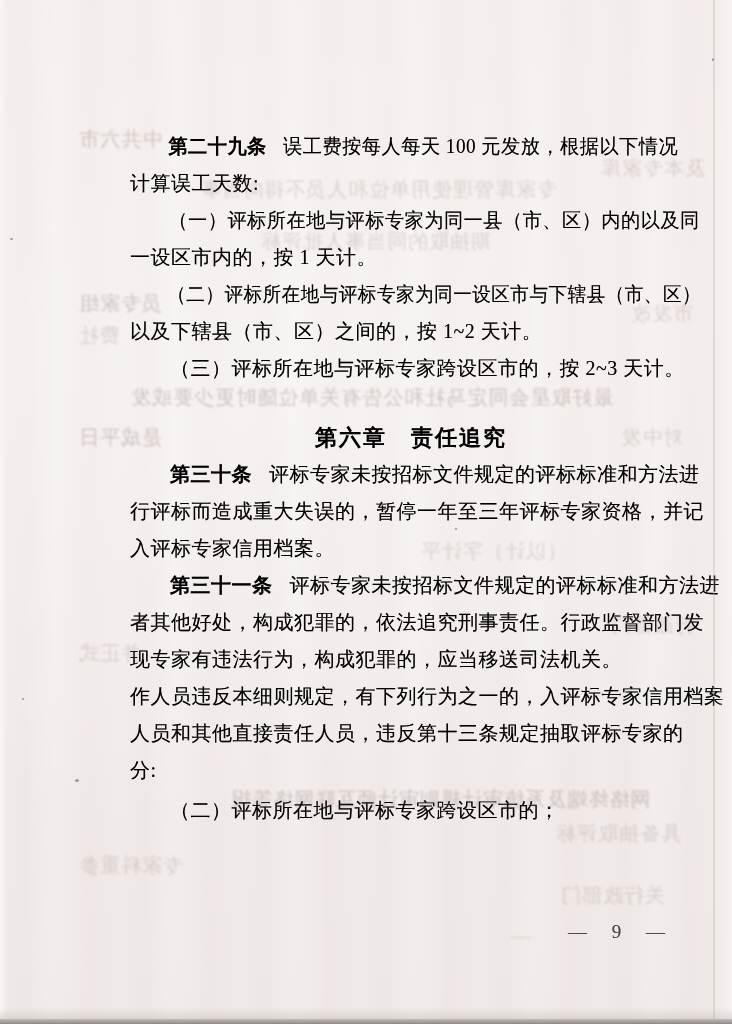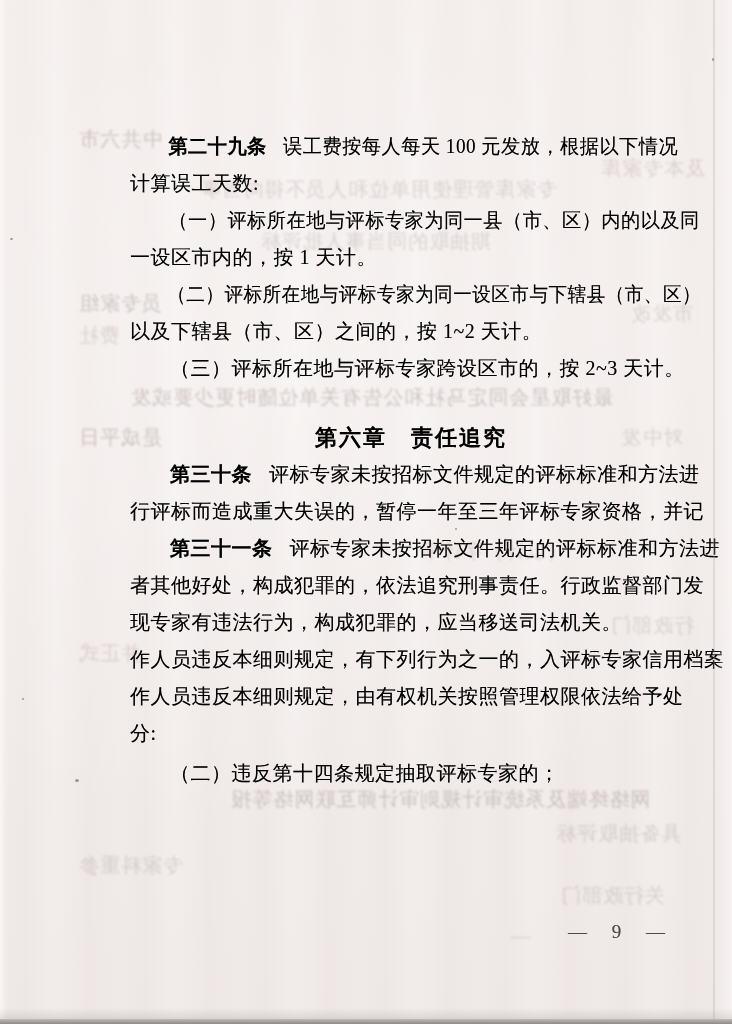--- a/index.html
+++ b/index.html
@@ -98,27 +98,28 @@
     <div class="line indent t96"><b>第二十九条</b><span>误工费按每人每天 100 元发放，根据以下情况</span></div>
     <div class="line"><span>计算误工天数:</span></div>
     <div class="line indent t96"><span>（一）评标所在地与评标专家为同一县（市、区）内的以及同</span></div>
     <div class="line"><span>一设区市内的，按 1 天计。</span></div>
     <div class="line indent t93"><span>（二）评标所在地与评标专家为同一设区市与下辖县（市、区）</span></div>
     <div class="line"><span>以及下辖县（市、区）之间的，按 1~2 天计。</span></div>
     <div class="line indent"><span>（三）评标所在地与评标专家跨设区市的，按 2~3 天计。</span></div>
     <div class="line heading"><span>第六章　责任追究</span></div>
     <div class="line indent"><b>第三十条</b><span>评标专家未按招标文件规定的评标标准和方法进</span></div>
     <div class="line"><span>行评标而造成重大失误的，暂停一年至三年评标专家资格，并记</span></div>
+    <div class="line"><span>入评标专家信用档案。</span></div>
     <div class="line indent"><b>第三十一条</b><span>评标专家未按招标文件规定的评标标准和方法进</span></div>
     <div class="line"><span>者其他好处，构成犯罪的，依法追究刑事责任。行政监督部门发</span></div>
     <div class="line"><span>现专家有违法行为，构成犯罪的，应当移送司法机关。</span></div>
     <div class="line"><span>作人员违反本细则规定，有下列行为之一的，入评标专家信用档案</span></div>
-    <div class="line"><span>作人员违反本细则规定，由有权机关按照管理权限依法给予处</span></div>
+    <div class="line"><span>人员和其他直接责任人员，违反第十三条规定抽取评标专家的</span></div>
     <div class="line"><span>分:</span></div>
-    <div class="line indent item"><span>（二）违反第十四条规定抽取评标专家的；</span></div>
+    <div class="line indent item"><span>（二）评标所在地与评标专家跨设区市的；</span></div>
   </div>
 
 <div class="page-number">— 9 —</div>
 
 <div class="edge-left"></div>
 <div class="edge-right"></div>
 <div class="edge-right-line"></div>
 <div class="edge-bottom-fade"></div>
 <div class="edge-bottom"></div>
 

